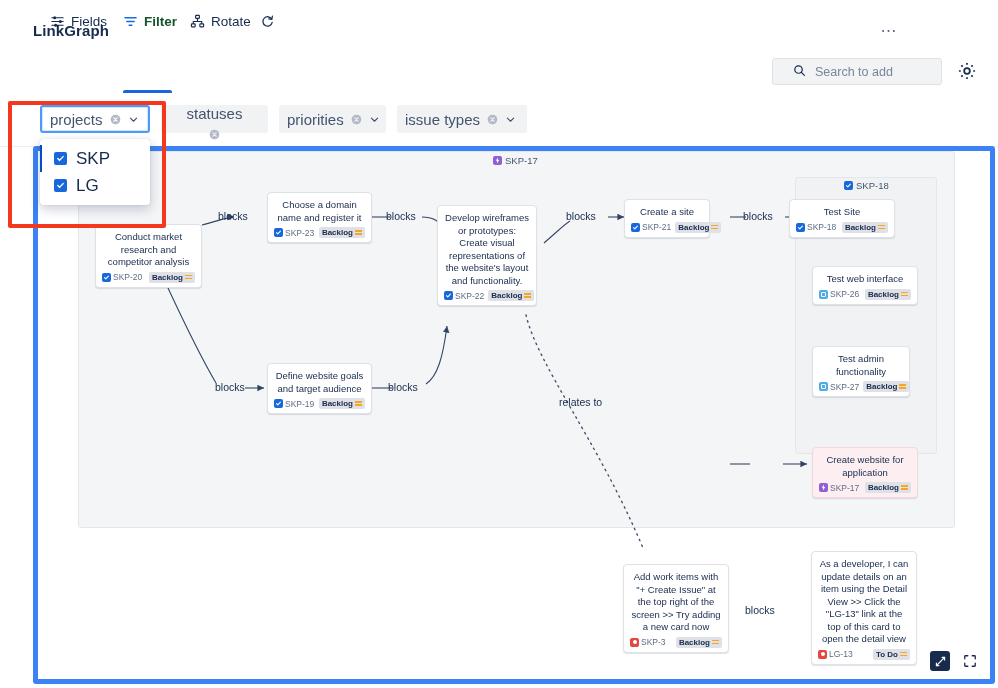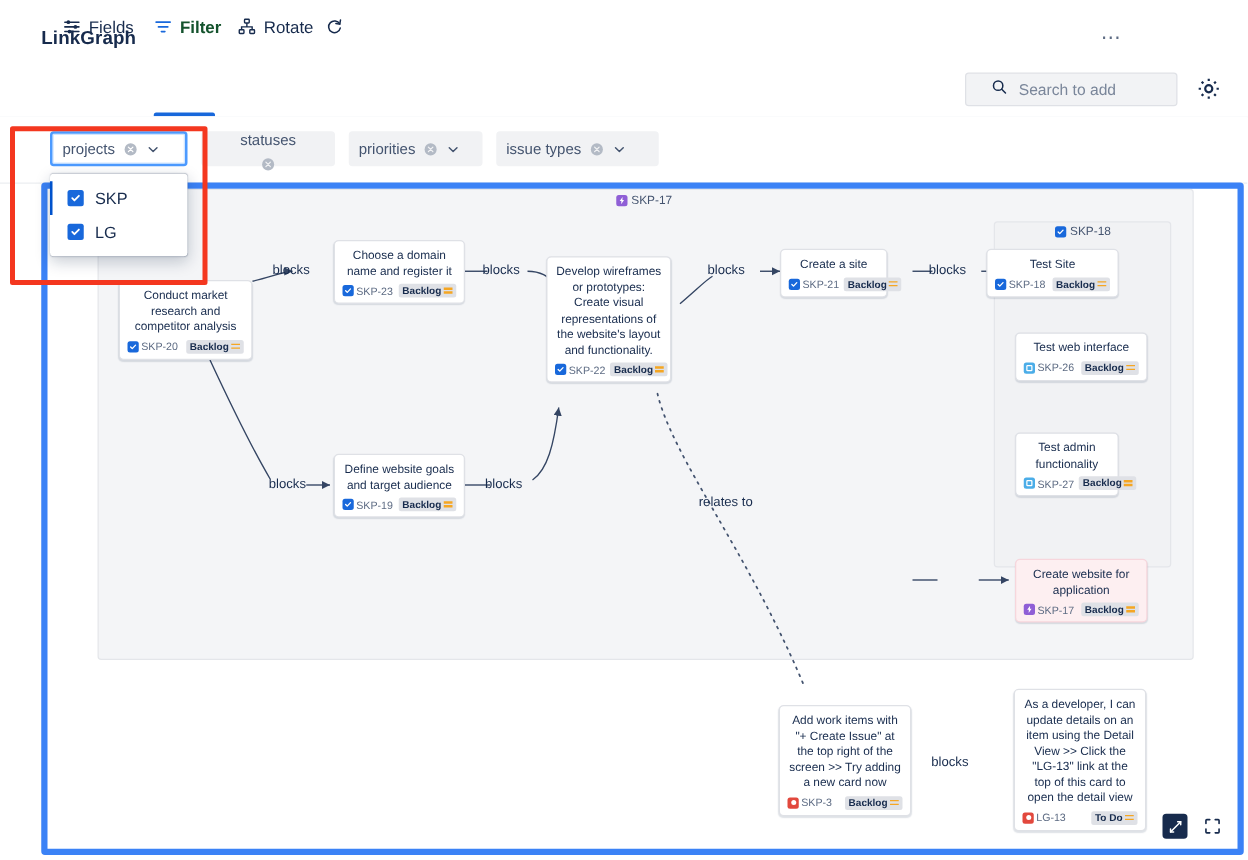--- a/index.html
+++ b/index.html
@@ -27,29 +27,29 @@
   .tb-icon{display:inline-flex;align-items:center;justify-content:center;width:15px;height:15px;}
   .search-box{position:absolute;right:56px;top:58px;width:170px;height:27px;background:#f2f3f5;border:1px solid #dfe1e6;border-radius:3px;
               display:flex;align-items:center;padding:0 20px;box-sizing:border-box;gap:7px;}
   .search-box input{border:0;background:transparent;outline:none;font-size:12.5px;color:#172b4d;width:130px;font-family:"Liberation Sans",sans-serif;}
   .search-box input::placeholder{color:#7a869a;}
   .gear-btn{position:absolute;right:20px;top:60px;width:22px;height:22px;cursor:pointer;color:#172b4d;}
 
   
   .filterbar{position:absolute;left:0;top:93px;width:998px;height:53px;background:#fff;border-bottom:1px solid #eceef1;}
   .chip{position:absolute;top:105px;height:28px;background:#f1f2f4;border-radius:3px;display:flex;align-items:center;
-        padding:0 8px;box-sizing:border-box;gap:7px;font-size:12px;color:#44546f;cursor:pointer;}
+        padding:0 8px;box-sizing:border-box;gap:7px;font-size:15px;color:#44546f;cursor:pointer;}
   .chip .x{display:inline-flex;}
   .chip .cv{display:inline-flex;}
   .chip.projects{background:#fff;border:2px solid #4c9aff;box-shadow:0 0 0 1px rgba(76,154,255,.25) inset;color:#44546f;}
 
   
   .dropdown{position:absolute;left:40px;top:139px;width:110px;background:#fff;border-radius:3px;
             box-shadow:0 4px 12px rgba(9,30,66,.22),0 0 1px rgba(9,30,66,.28);padding:6px 0;z-index:30;}
-  .dd-item{height:27px;display:flex;align-items:center;gap:9px;padding-left:14px;font-size:13px;color:#172b4d;cursor:pointer;position:relative;}
+  .dd-item{height:27px;display:flex;align-items:center;gap:9px;padding-left:14px;font-size:17px;color:#172b4d;cursor:pointer;position:relative;}
   .dd-item.sel::before{content:"";position:absolute;left:0;top:0;width:2px;height:100%;background:#0052cc;}
   .cbx{width:13px;height:13px;border-radius:2px;background:#1868db;display:inline-flex;align-items:center;justify-content:center;flex:none;}
   .cbx svg{width:9px;height:9px;}
 
   
   .redbox{position:absolute;left:8px;top:101px;width:150px;height:119px;border:4px solid #f4371f;border-radius:2px;z-index:40;pointer-events:none;}
 
   
   .canvas{position:absolute;left:33px;top:146px;width:952px;height:528px;background:#fff;border:5px solid #3b82f6;border-radius:3px;overflow:hidden;}
   .group-big{position:absolute;left:40px;top:0px;width:875px;height:375px;background:#f4f5f7;border:1px solid #e4e6ea;border-radius:3px;}
@@ -436,21 +436,21 @@
         <span class="status">
           <span>Backlog</span>
           <span class="bars">
               <i></i>
               <i></i>
             </span>
         </span>
       </div>
     </div>
 
-    <div class="node" style="left:774px;top:195px;width:83px;">
+    <div class="node" style="left:774px;top:195px;width:98px;">
       <div class="ttl">Test admin functionality</div>
       <div class="meta">
         <span class="key">
           <span class="ic sub"></span>
           <span>SKP-27</span>
         </span>
         <span class="status">
           <span>Backlog</span>
           <span class="bars">
               <i></i>

